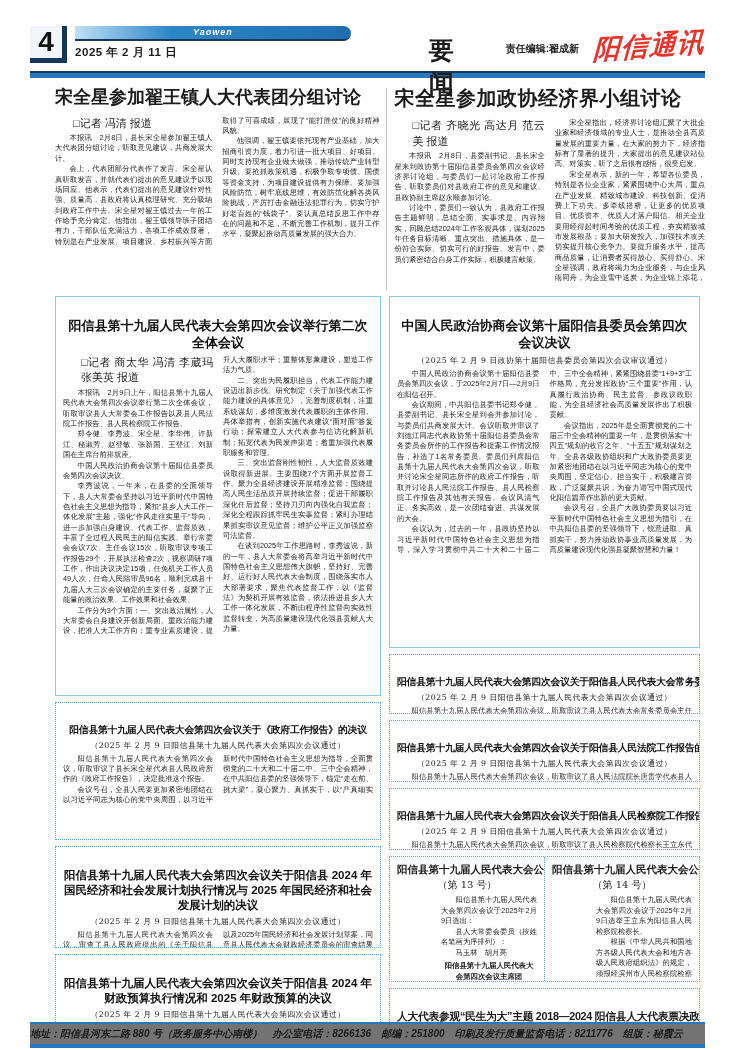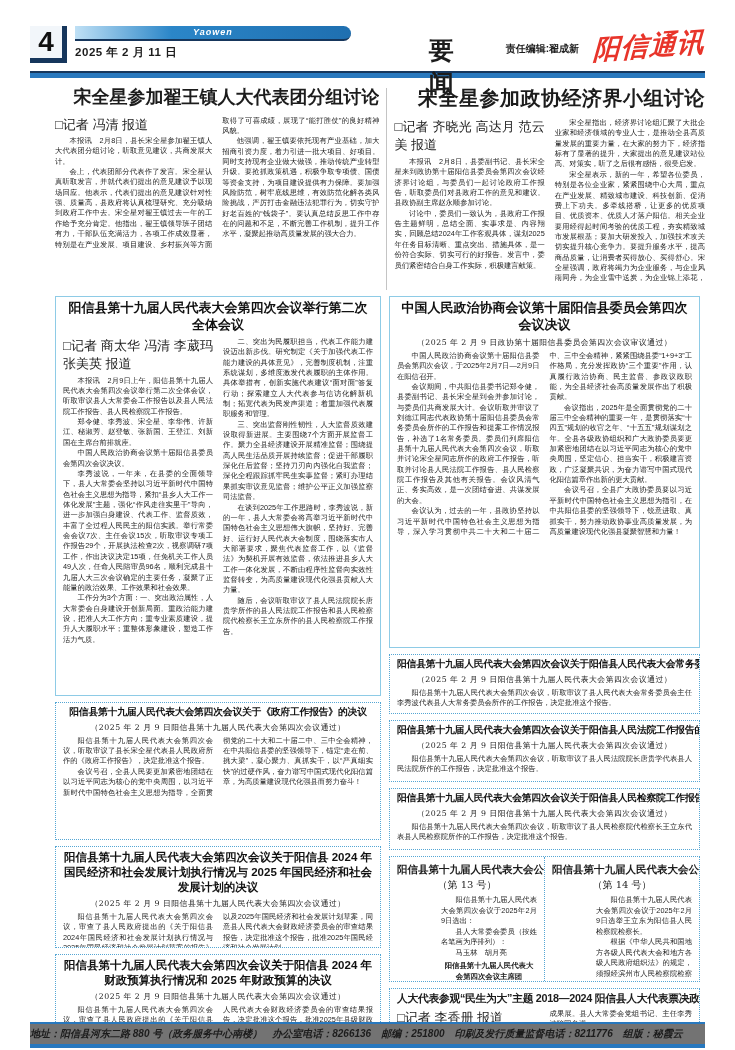--- a/index.html
+++ b/index.html
@@ -22,32 +22,32 @@
   .masthead{font-family:"DejaVu Serif",serif;font-style:italic;font-weight:bold;color:#e8342a;
             font-size:27px;margin:2px 0 0 14px;transform:rotate(-4deg) skewX(-6deg);letter-spacing:1px;
             white-space:nowrap;}
   .header-rule{height:5px;background:#2878be;border-top:2px solid #16365c;margin-top:1px;}
   
   .top-articles{display:flex;margin-top:6px;padding-left:25px;height:206px;overflow:hidden;}
   .news{overflow:hidden;}
   .news-l{width:326px;}
   .news-r{width:312px;}
   .vdiv{width:1px;background:#c4c4c4;margin:4px 7px 0 7px;}
-  .headline{text-align:right;font-weight:bold;line-height:1.25;margin:2px 0 7px 0;}
+  .headline{text-align:left;font-weight:bold;line-height:1.25;margin:2px 0 7px 0;}
   .hl18{font-size:18px;}
   .hl20{font-size:20px;letter-spacing:.5px;}
   .body2{column-count:2;column-gap:10px;font-size:7.3px;line-height:1.42;text-align:justify;overflow:hidden;}
   .body2 p,.body1 p{margin:0;text-indent:2em;}
-  .byline{font-size:13px;margin-bottom:2px;text-indent:0;}
+  .byline{font-size:11px;margin-bottom:2px;text-indent:0;margin-left:18px;}
   .h166{height:166px;}
   
   .main{display:flex;gap:8px;margin-top:6px;padding-left:25px;}
   .col-left{width:326px;}
   .col-right{width:311px;}
-  .box{box-sizing:border-box;border:1px solid #8ecbe6;padding:2px 7px;margin-bottom:6px;overflow:hidden;background:#fff;}
+  .box{box-sizing:border-box;border:1px solid #8ecbe6;padding:20px 7px;margin-bottom:6px;overflow:hidden;background:#fff;}
   .box.dotted{border:1px dotted #55a6d4;}
   .box-title{font-weight:bold;text-align:center;line-height:1.3;margin:1px 0 3px 0;color:#111;}
   .bt13{font-size:13px;}
   .bt12{font-size:11.5px;}
   .bt10{font-size:9.8px;white-space:nowrap;letter-spacing:-.2px;}
   .box-sub{font-family:"DejaVu Serif",serif;font-size:7.8px;text-align:center;margin:0 0 3px 0;letter-spacing:.5px;}
   .body1{font-size:7.3px;line-height:1.42;text-align:justify;overflow:hidden;}
   
   .ann-row{display:flex;padding:0;height:126px;}
   .ann{flex:1;padding:5px 7px;box-sizing:border-box;overflow:hidden;}
@@ -119,21 +119,20 @@
         <div class="body2 grow2">
           <div class="byline">□记者 商太华 冯清 李葳玛 张美英 报道</div>
           <p>本报讯　2月9日上午，阳信县第十九届人民代表大会第四次会议举行第二次全体会议，听取审议县人大常委会工作报告以及县人民法院工作报告、县人民检察院工作报告。</p>
           <p>郑令健、李秀波、宋全星、李华伟、许新江、秘淑芳、赵登敏、张新国、王登江、刘新国在主席台前排就座。</p>
           <p>中国人民政治协商会议第十届阳信县委员会第四次会议决议。</p>
           <p>李秀波说，一年来，在县委的全面领导下，县人大常委会坚持以习近平新时代中国特色社会主义思想为指导，紧扣“县乡人大工作一体化发展”主题，强化“作风走往实里干”导向，进一步加强自身建设、代表工作、监督质效，丰富了全过程人民民主的阳信实践。举行常委会会议7次、主任会议15次，听取审议专项工作报告29个，开展执法检查2次，视察调研7项工作，作出决议决定15项，任免机关工作人员49人次，任命人民陪审员96名，顺利完成县十九届人大三次会议确定的主要任务，凝聚了正能量的政治效果、工作效果和社会效果。</p>
           <p>工作分为3个方面：一、突出政治属性，人大常委会自身建设开创新局面。重政治能力建设，把准人大工作方向；重专业素质建设，提升人大履职水平；重整体形象建设，塑造工作活力气质。</p>
           <p>二、突出为民履职担当，代表工作能力建设迈出新步伐。研究制定《关于加强代表工作能力建设的具体意见》，完善制度机制，注重系统谋划，多维度激发代表履职的主体作用。具体举措有，创新实施代表建议“面对面”答复行动；探索建立人大代表参与信访化解新机制；拓宽代表为民发声渠道；着重加强代表履职服务和管理。</p>
           <p>三、突出监督刚性韧性，人大监督质效建设取得新进展。主要围绕7个方面开展监督工作。聚力全县经济建设开展精准监督；围绕提高人民生活品质开展持续监督；促进干部履职深化任后监督；坚持刀刃向内强化自我监督；深化全程跟踪抓牢民生实事监督；紧盯办理结果抓实审议意见监督；维护公平正义加强监察司法监督。</p>
           <p>在谈到2025年工作思路时，李秀波说，新的一年，县人大常委会将高举习近平新时代中国特色社会主义思想伟大旗帜，坚持好、完善好、运行好人民代表大会制度，围绕落实市人大部署要求，聚焦代表监督工作，以《监督法》为契机开展有效监督，依法推进县乡人大工作一体化发展，不断由程序性监督向实效性监督转变，为高质量建设现代化强县贡献人大力量。</p>
-          <p>随后，会议听取审议了县人民法院院长唐贵学所作的县人民法院工作报告和县人民检察院代检察长王立东所作的县人民检察院工作报告。</p>
         </div>
       </section>
 
       <section class="box dotted h138">
         <h2 class="box-title bt10">阳信县第十九届人民代表大会第四次会议关于《政府工作报告》的决议</h2>
         <div class="box-sub">（2025 年 2 月 9 日阳信县第十九届人民代表大会第四次会议通过）</div>
         <div class="body2 growsub2">
           <p>阳信县第十九届人民代表大会第四次会议，听取审议了县长宋全星代表县人民政府所作的《政府工作报告》，决定批准这个报告。</p>
           <p>会议号召，全县人民要更加紧密地团结在以习近平同志为核心的党中央周围，以习近平新时代中国特色社会主义思想为指导，全面贯彻党的二十大和二十届二中、三中全会精神，在中共阳信县委的坚强领导下，锚定“走在前、挑大梁”，凝心聚力、真抓实干，以“严真细实快”的过硬作风，奋力谱写中国式现代化阳信篇章，为高质量建设现代化强县而努力奋斗！</p>
         </div>

